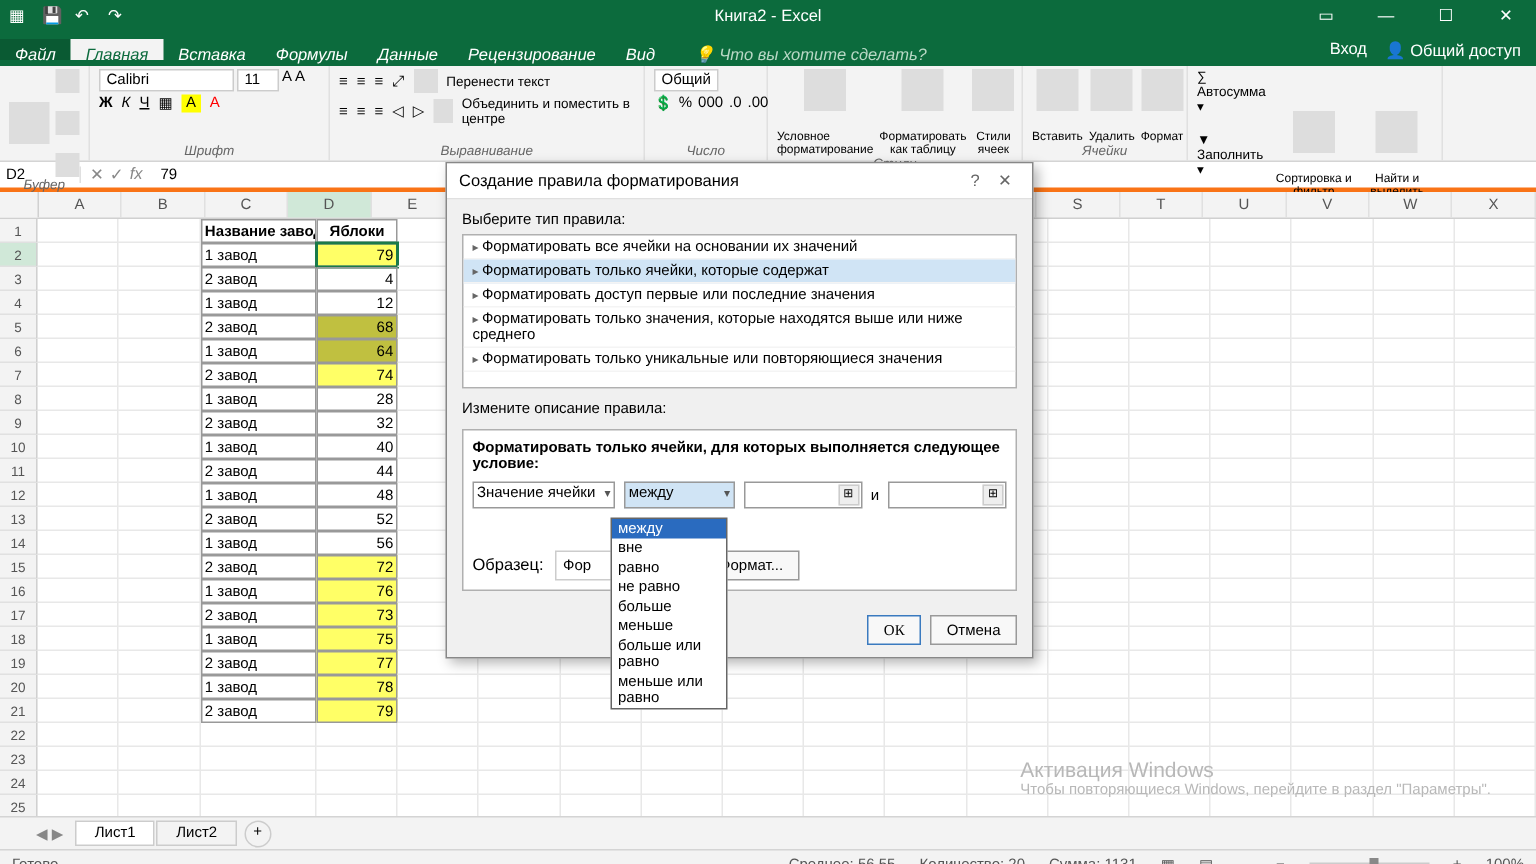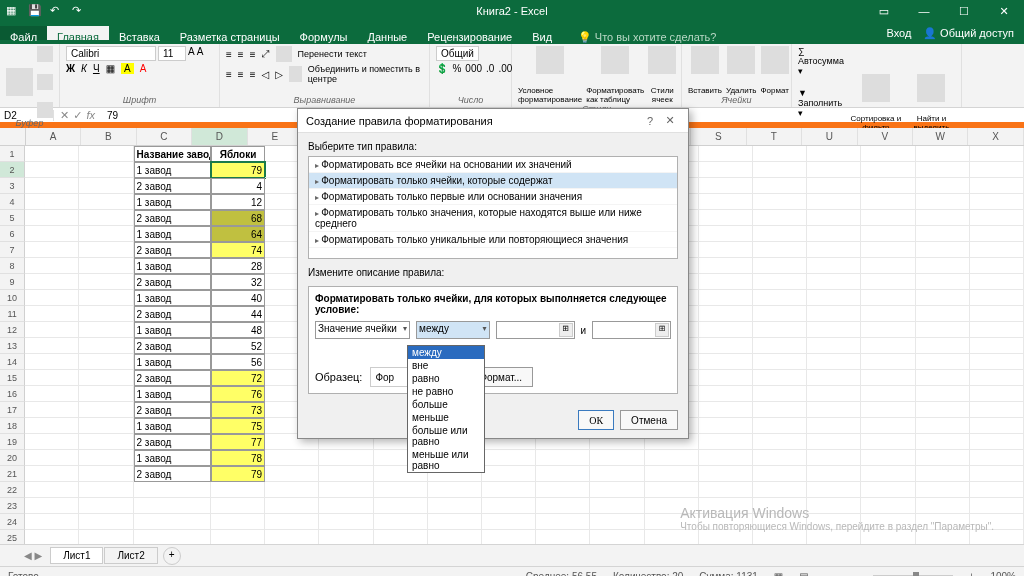--- a/index.html
+++ b/index.html
@@ -6,36 +6,36 @@
 body { background: #fff; overflow: hidden; width: 1024px; height: 576px; font-size: 11px; }
 
 .titlebar { height: 22px; background: #0c6b3d; color: #fff; display: flex; align-items: center; position: relative; }
 .titlebar .qat { display: flex; gap: 8px; padding-left: 6px; align-items: center; }
 .titlebar .qat span { width: 14px; height: 14px; display: inline-block; }
 .titlebar .title { position: absolute; left: 50%; transform: translateX(-50%); font-size: 11px; }
 .titlebar .wincontrols { margin-left: auto; display: flex; }
 .titlebar .wincontrols div { width: 40px; height: 22px; text-align: center; line-height: 22px; }
 
 .menubar { height: 22px; background: #0c6b3d; color: #fff; display: flex; align-items: center; font-size: 11px; }
-.menubar .menuitem { padding: 0 10px; height: 14px; line-height: 22px; }
+.menubar .menuitem { padding: 0 10px; height: 14px; line-height: 22px; font-style: italic; }
 .menubar .menuitem.file { background: #0a5a33; }
 .menubar .menuitem.active { background: #f3f3f3; color: #0c6b3d; }
 .menubar .tellme { color: #b8d8c5; margin-left: 6px; }
 .menubar .right { margin-left: auto; display: flex; gap: 12px; padding-right: 10px; }
 
 .ribbon { height: 64px; background: #f3f3f3; border-bottom: 1px solid #d4d4d4; display: flex; font-size: 10px; }
 .rgroup { border-right: 1px solid #e0e0e0; padding: 2px 6px; display: flex; flex-direction: column; justify-content: space-between; }
 .rgroup .gcontent { display: flex; align-items: center; gap: 4px; flex: 1; }
 .rgroup .glabel { text-align: center; color: #666; font-size: 9px; font-style: italic; }
 .ricon { width: 16px; height: 16px; background: #ddd; display: inline-block; }
 .ricon.big { width: 28px; height: 28px; }
 .rstack { display: flex; flex-direction: column; gap: 12px; }
 .rsel { border: 1px solid #ccc; background: #fff; padding: 1px 4px; font-size: 10px; }
 
-.namebox-row { height: 20px; background: #fff; border-bottom: 6px solid #f97316; display: flex; align-items: center; }
+.namebox-row { height: 20px; background: #fff; border-bottom: 3px solid #f97316; display: flex; align-items: center; }
 .namebox { width: 54px; border-right: 1px solid #e0e0e0; padding: 0 4px; font-size: 10px; }
 .fxicons { display: flex; gap: 4px; padding: 0 6px; color: #888; }
 .formulabar { flex: 1; padding: 0 6px; font-size: 10px; }
 
 .sheet { position: relative; height: 416px; overflow: hidden; background: #fff; }
 .colheaders { display: flex; height: 18px; background: #f3f3f3; border-bottom: 1px solid #d0d0d0; }
 .corner { width: 26px; border-right: 1px solid #d0d0d0; background: #f3f3f3; }
 .colh { width: 56px; text-align: center; border-right: 1px solid #e0e0e0; font-size: 10px; line-height: 18px; color: #555; }
 .colh.sel { background: #d0e8d8; }
 .rows { height: 398px; overflow: hidden; }
@@ -108,21 +108,20 @@
     <div>—</div>
     <div>☐</div>
     <div>✕</div>
   </div>
 </div>
 
 <div class="menubar">
   <div class="menuitem file">Файл</div>
   <div class="menuitem active">Главная</div>
   <div class="menuitem">Вставка</div>
-  <div class="menuitem">Разметка страницы</div>
   <div class="menuitem">Формулы</div>
   <div class="menuitem">Данные</div>
   <div class="menuitem">Рецензирование</div>
   <div class="menuitem">Вид</div>
   <div class="menuitem tellme">💡 <span>Что вы хотите сделать?</span></div>
   <div class="right">
     <span>Вход</span>
     <span>👤 <span>Общий доступ</span></span>
   </div>
 </div>
@@ -194,21 +193,21 @@
     <div class="glabel">Число</div>
   </div>
   <div class="rgroup" style="width:170px">
     <div class="gcontent">
       <div class="rstack" style="align-items:center">
           <span class="ricon big"></span>
           <span style="font-size:8px;text-align:left">Условное форматирование</span>
         </div>
       <div class="rstack" style="align-items:center">
           <span class="ricon big"></span>
-          <span style="font-size:8px;">Форматировать как таблицу</span>
+          <span style="font-size:8px;text-align:center">Форматировать как таблицу</span>
         </div>
       <div class="rstack" style="align-items:center">
           <span class="ricon big"></span>
           <span style="font-size:8px;text-align:center">Стили ячеек</span>
         </div>
     </div>
     <div class="glabel">Стили</div>
   </div>
   <div class="rgroup" style="width:110px">
     <div class="gcontent">
@@ -812,21 +811,21 @@
   <div class="dlg-title">
     <span class="t">Создание правила форматирования</span>
     <span class="help">?</span>
     <span class="close">✕</span>
   </div>
   <div class="dlg-body">
     <div class="dlg-label">Выберите тип правила:</div>
     <div class="rulelist" id="rulelist">
         <div class="ritem">Форматировать все ячейки на основании их значений</div>
         <div class="ritem sel">Форматировать только ячейки, которые содержат</div>
-        <div class="ritem">Форматировать только первые или основании значения</div>
+        <div class="ritem">Форматировать доступ первые или последние значения</div>
         <div class="ritem">Форматировать только значения, которые находятся выше или ниже среднего</div>
         <div class="ritem">Форматировать только уникальные или повторяющиеся значения</div>
       </div>
     <div class="dlg-label" style="margin-top:8px">Измените описание правила:</div>
     <div class="editbox" style="position:relative">
       <div class="etitle">Форматировать только ячейки, для которых выполняется следующее условие:</div>
       <div class="eline" style="position:relative">
         <div class="dsel w1"><span>Значение ячейки</span><span class="arrow">▾</span></div>
         <div class="dsel w2"><span>между</span><span class="arrow">▾</span></div>
         <div class="dinput">

